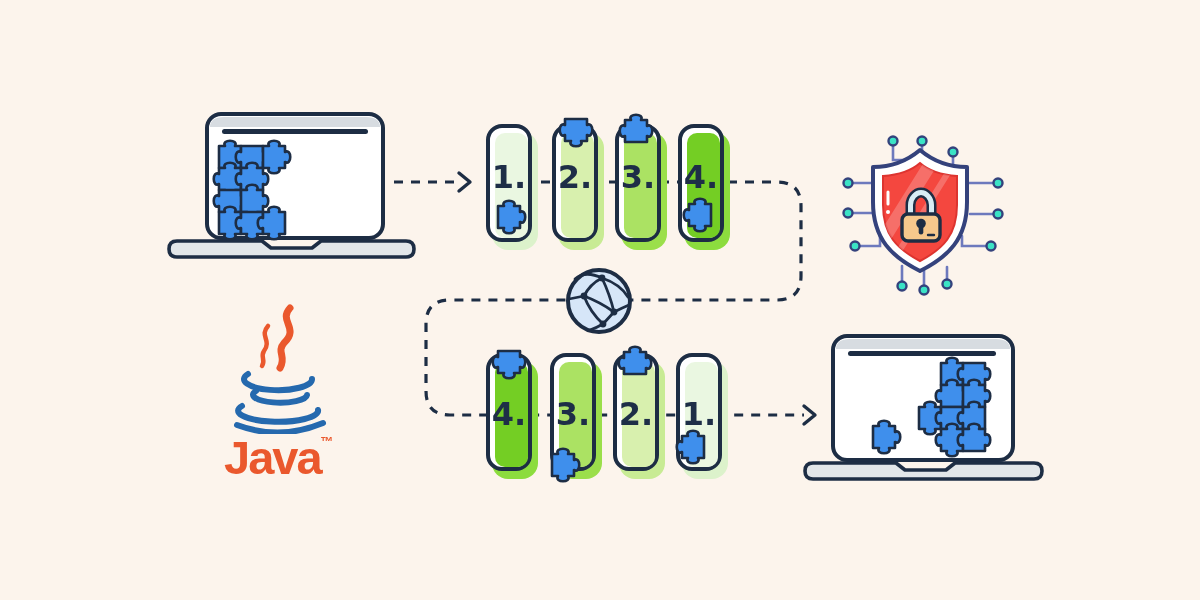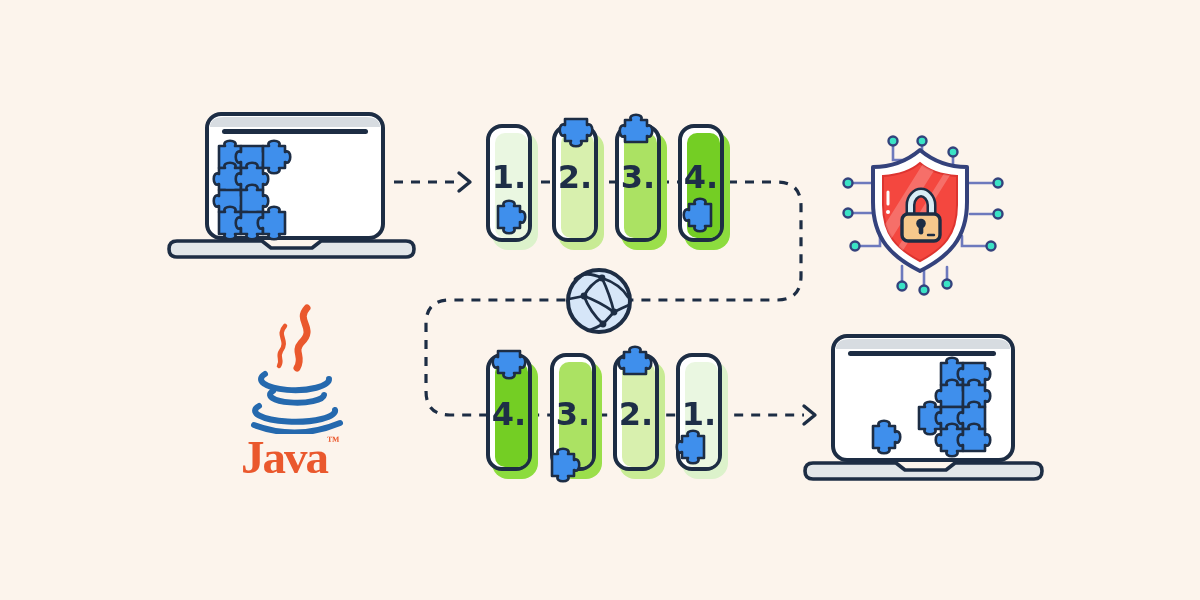--- a/index.html
+++ b/index.html
@@ -23,21 +23,21 @@
   .cardfill{position:absolute;left:5px;top:5px;right:0;bottom:0;border-radius:10px;}
   .g1{background:#eaf7e1;} .g1s{background:#dcf2cb;}
   .g2{background:#d8f0ae;} .g2s{background:#c8eb94;}
   .g3{background:#abe263;} .g3s{background:#9bdf4b;}
   .g4{background:#74ce24;} .g4s{background:#8cdc3e;}
   .num{position:absolute;width:46px;left:0;text-align:center;transform:translateY(-50%);
        font-family:"DejaVu Sans",sans-serif;font-weight:bold;font-size:32px;color:#1e2e47;z-index:4;}
   .row-top .num{top:45%;} .row-bottom .num{top:52%;}
   .piece{position:absolute;z-index:5;}
   
-  .java{position:absolute;left:235px;top:302px;width:132px;z-index:2;font-family:Liberation Serif, serif;}
+  .java{position:absolute;left:218px;top:302px;width:132px;z-index:2;}
   .java-text{font-weight:bold;font-size:47px;letter-spacing:-2px;color:#ea582d;line-height:1;
              padding-left:6px;margin-top:-4px;}
   .java-text sup{font-size:13px;letter-spacing:0;vertical-align:28px;}
 </style>
 </head>
 <body>
 
 <div class="stage">
 
   <svg class="art" width="1200" height="600" viewBox="0 0 1200 600">

